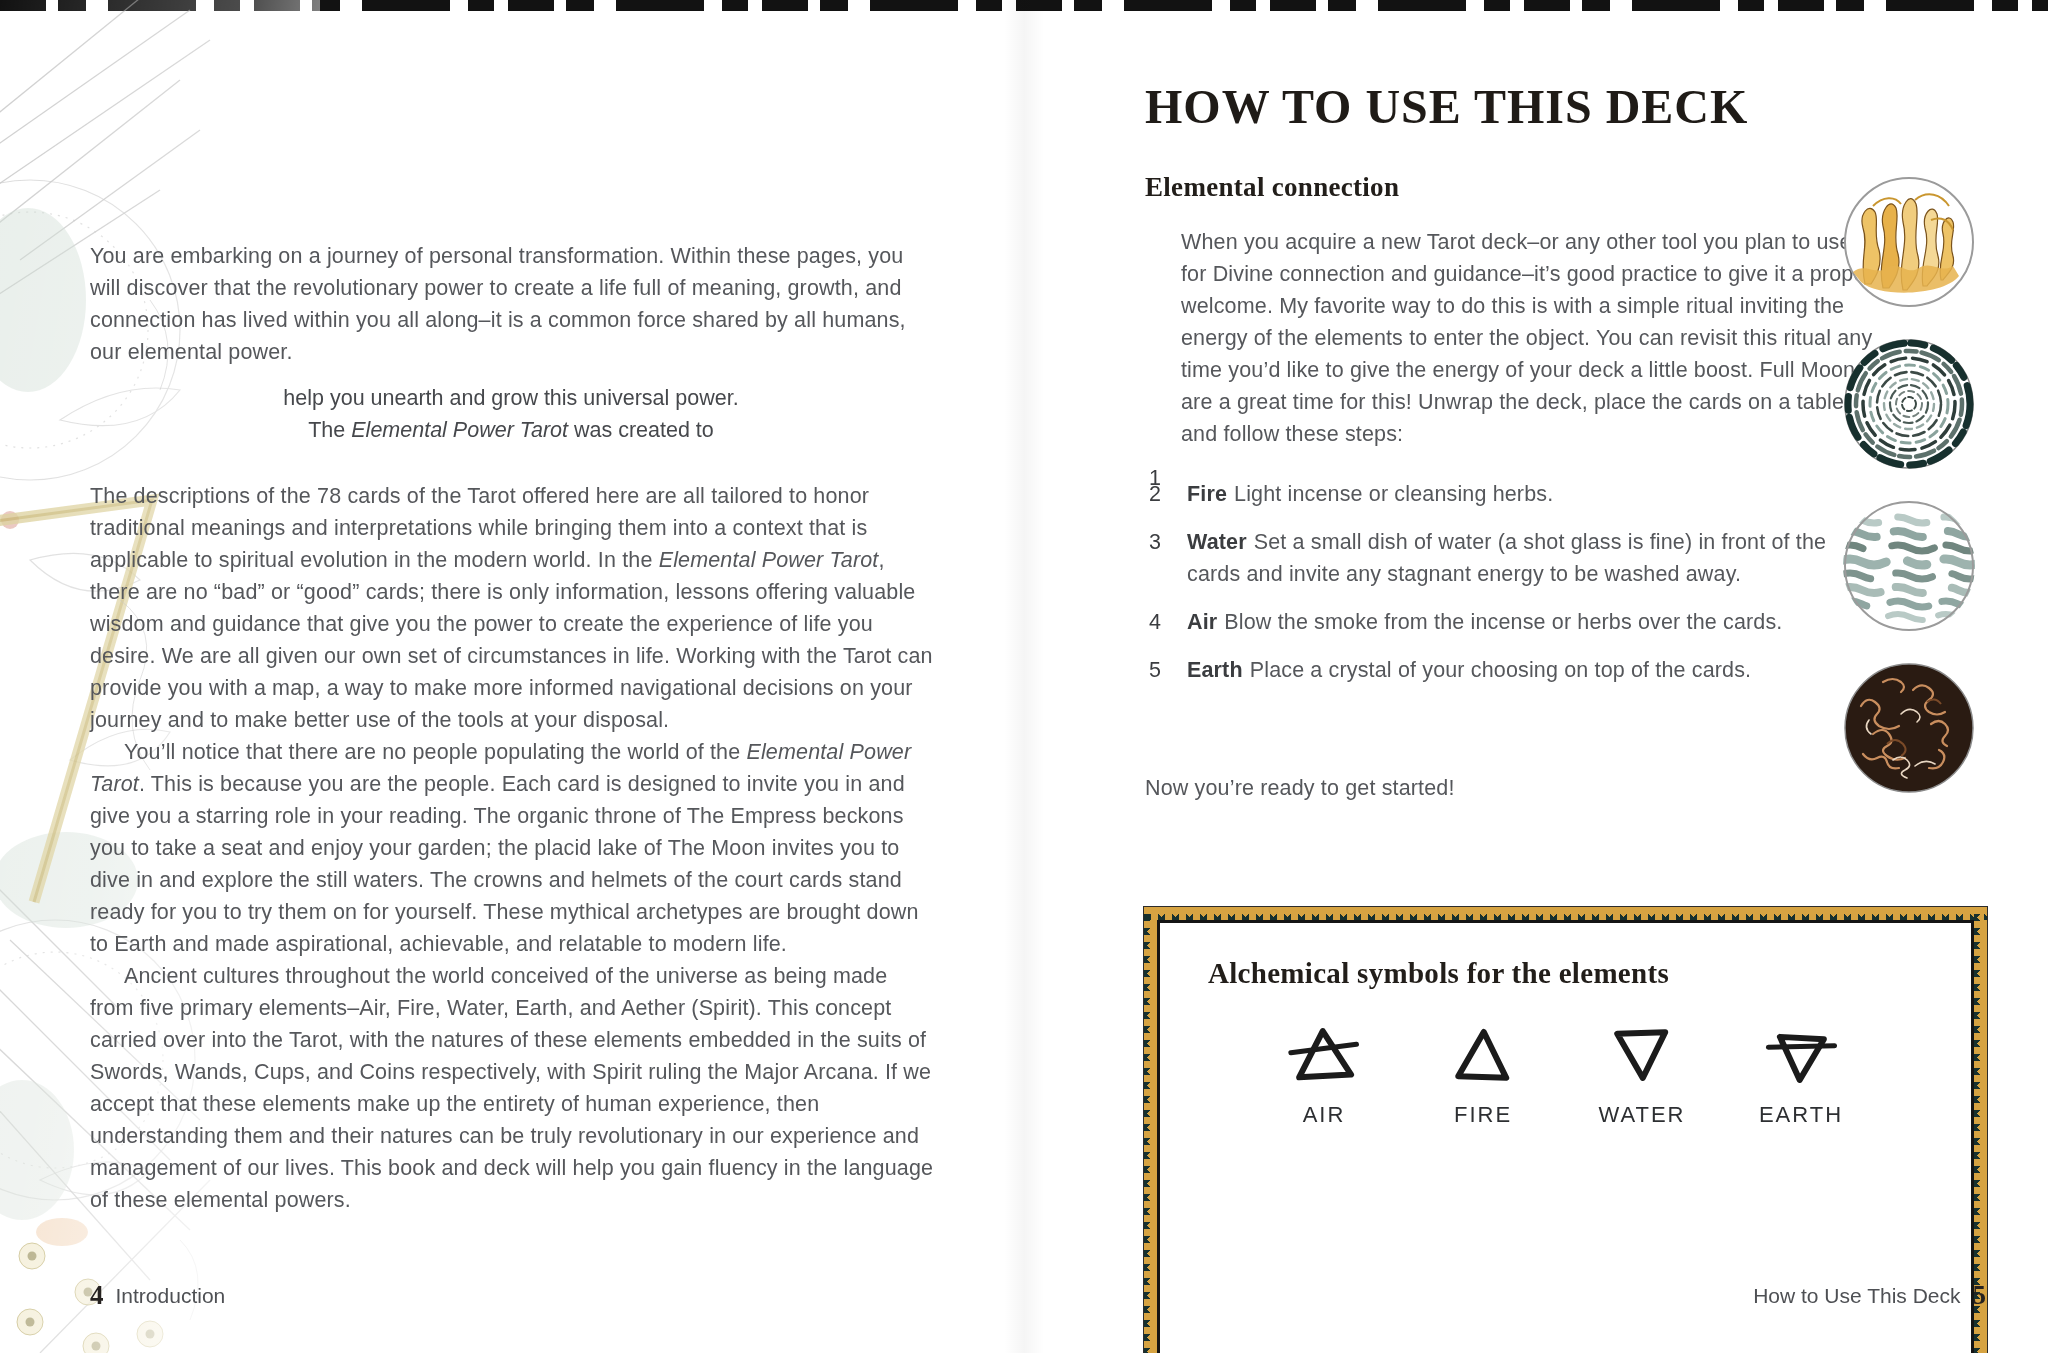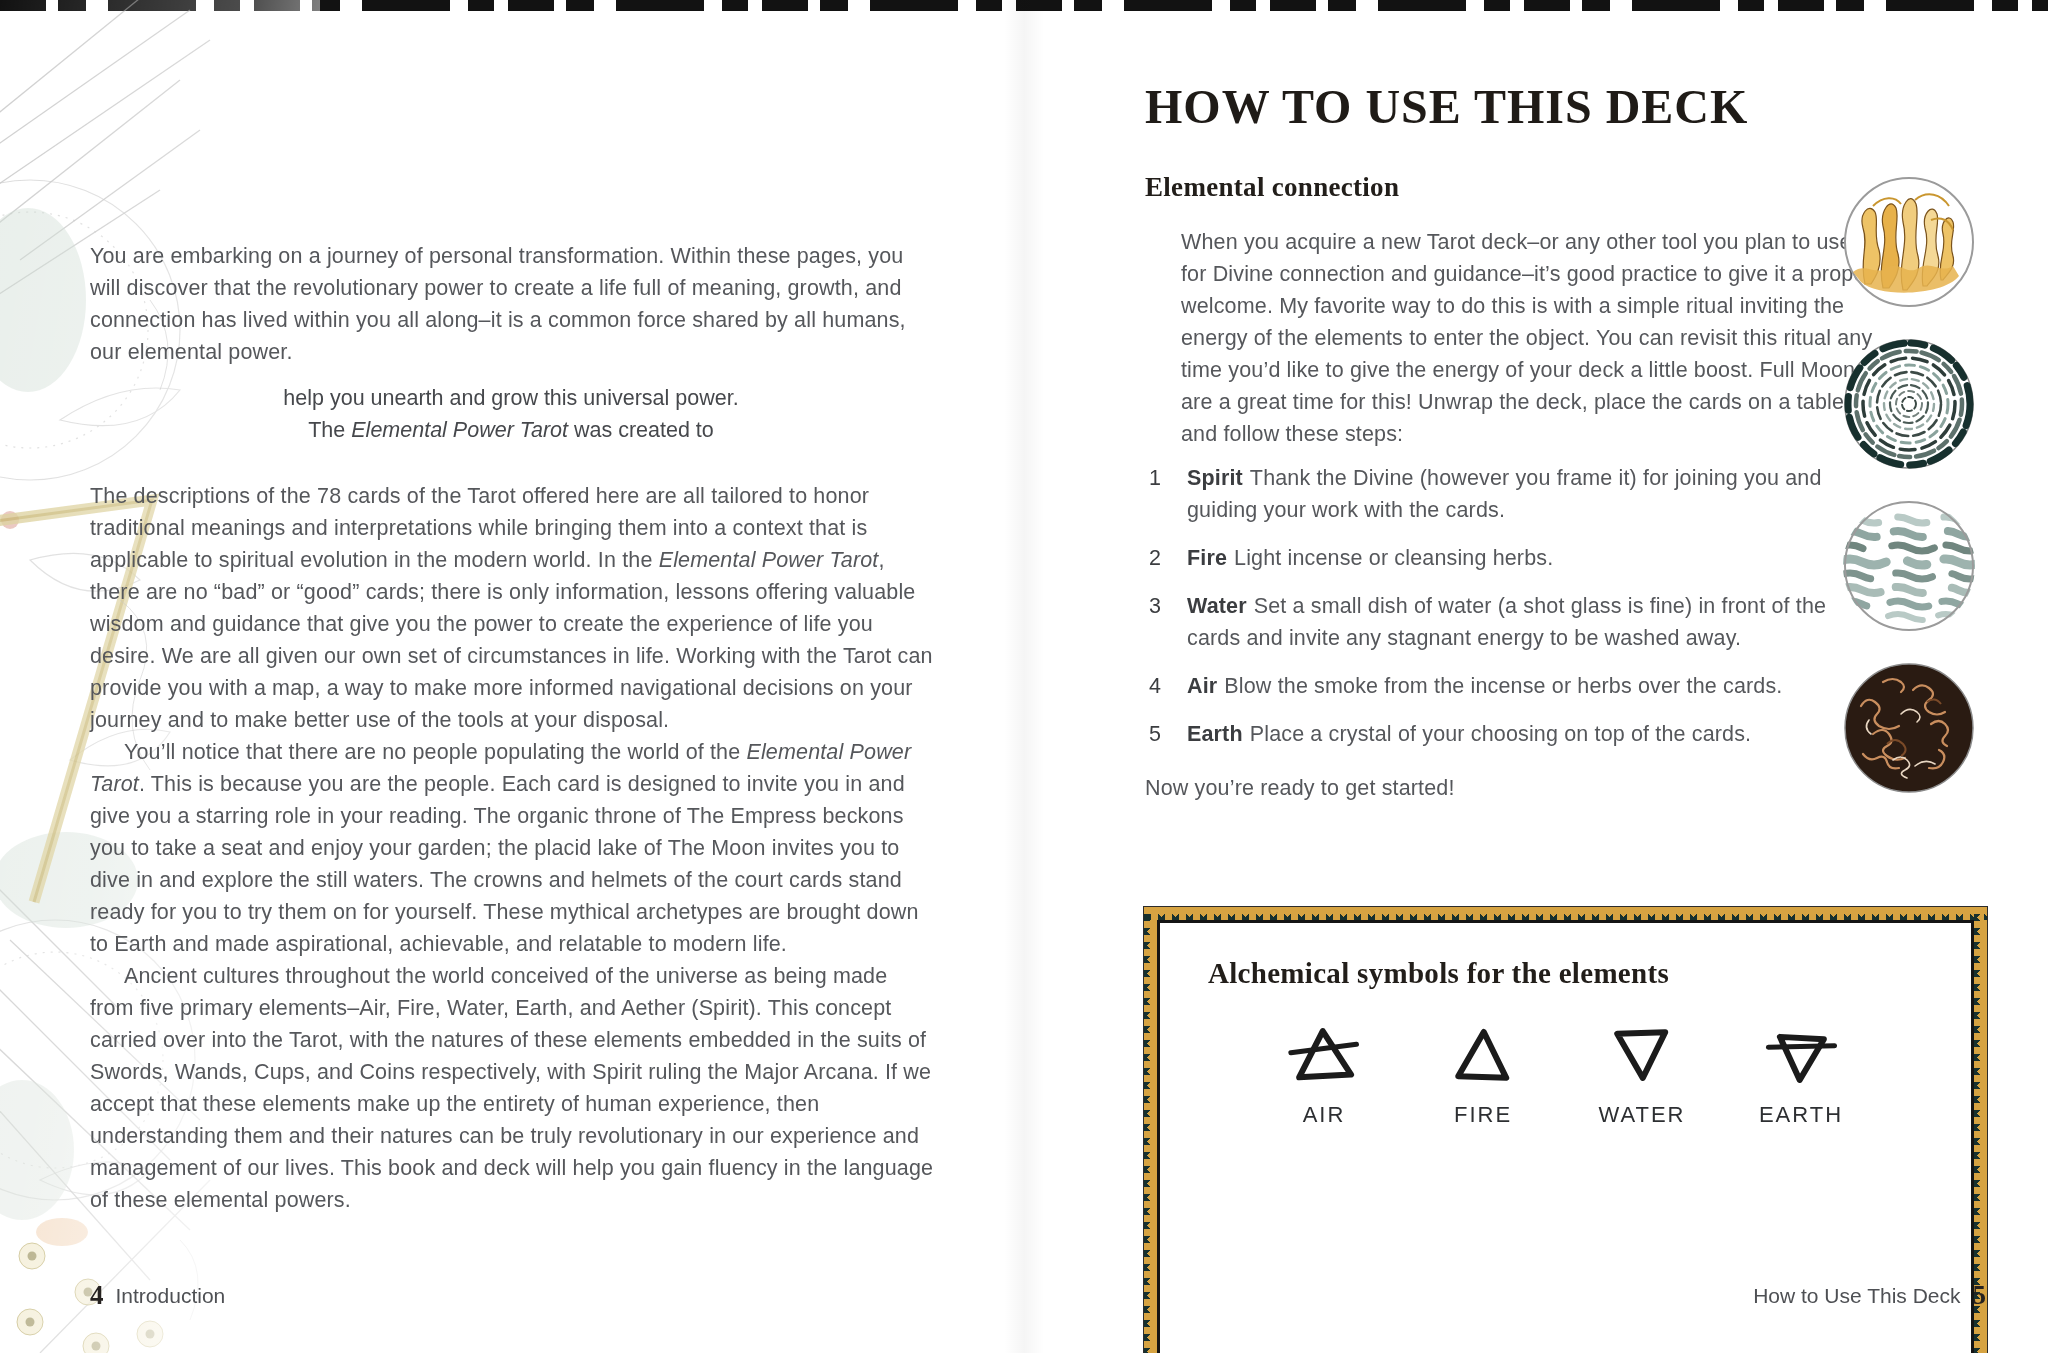--- a/index.html
+++ b/index.html
@@ -209,21 +209,20 @@
   <span class="pgnum">4</span><span class="sp"></span><span>Introduction</span>
 </div>
 
 <div class="rp-title serif">HOW TO USE THIS DECK</div>
 <div class="rp-sub serif">Elemental connection</div>
 <p class="rp-intro body-text">When you acquire a new Tarot deck–or any other tool you plan to use for Divine connection and guidance–it’s good practice to give it a proper welcome. My favorite way to do this is with a simple ritual inviting the energy of the elements to enter the object. You can revisit this ritual any time you’d like to give the energy of your deck a little boost. Full Moons are a great time for this! Unwrap the deck, place the cards on a table, and follow these steps:</p>
 
 <div class="rp-steps body-text">
   <div class="step">
     <span class="step-num">1</span>
-    <span><span class="step-el">Spirit</span><span>Thank the Divine (however you frame it) for joining you and guiding your work with the cards.</span></span>
   </div>
   <div class="step">
     <span class="step-num">2</span>
     <span><span class="step-el">Fire</span><span>Light incense or cleansing herbs.</span></span>
   </div>
   <div class="step">
     <span class="step-num">3</span>
     <span><span class="step-el">Water</span><span>Set a small dish of water (a shot glass is fine) in front of the cards and invite any stagnant energy to be washed away.</span></span>
   </div>
   <div class="step">

